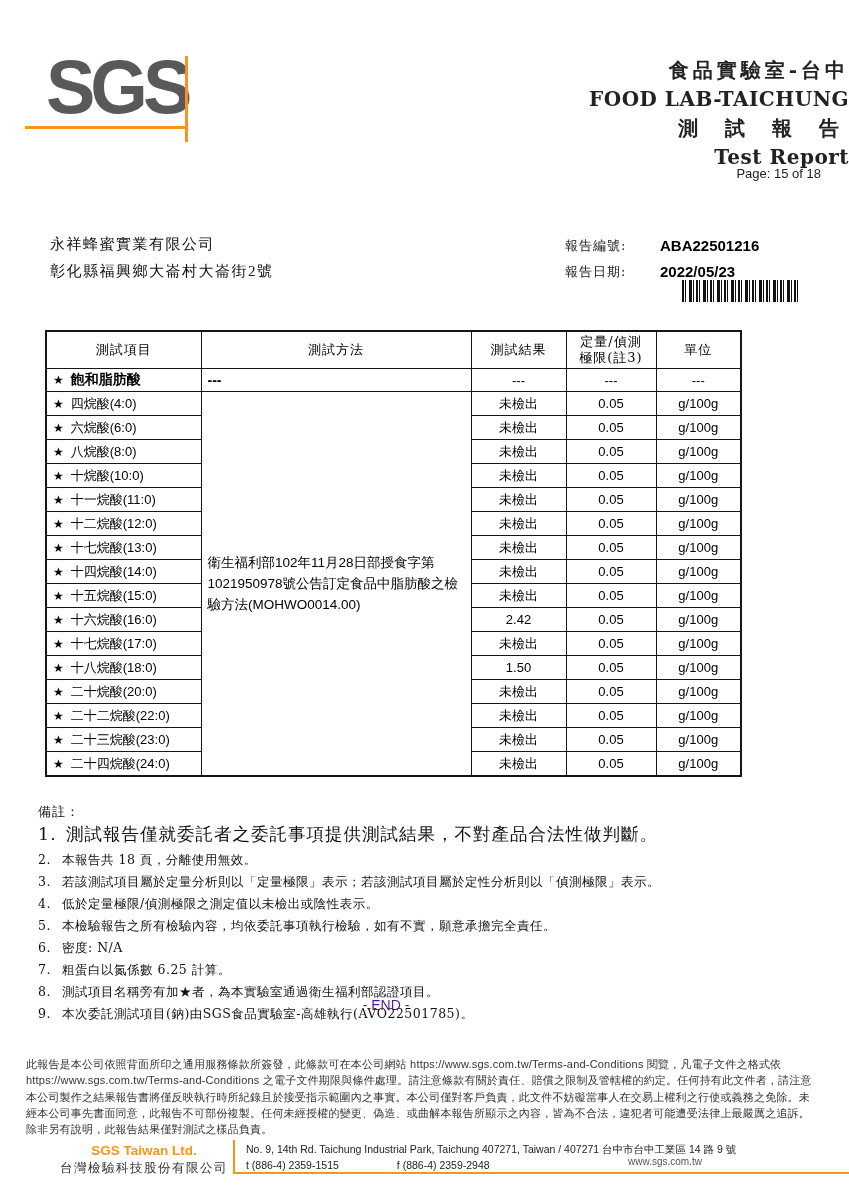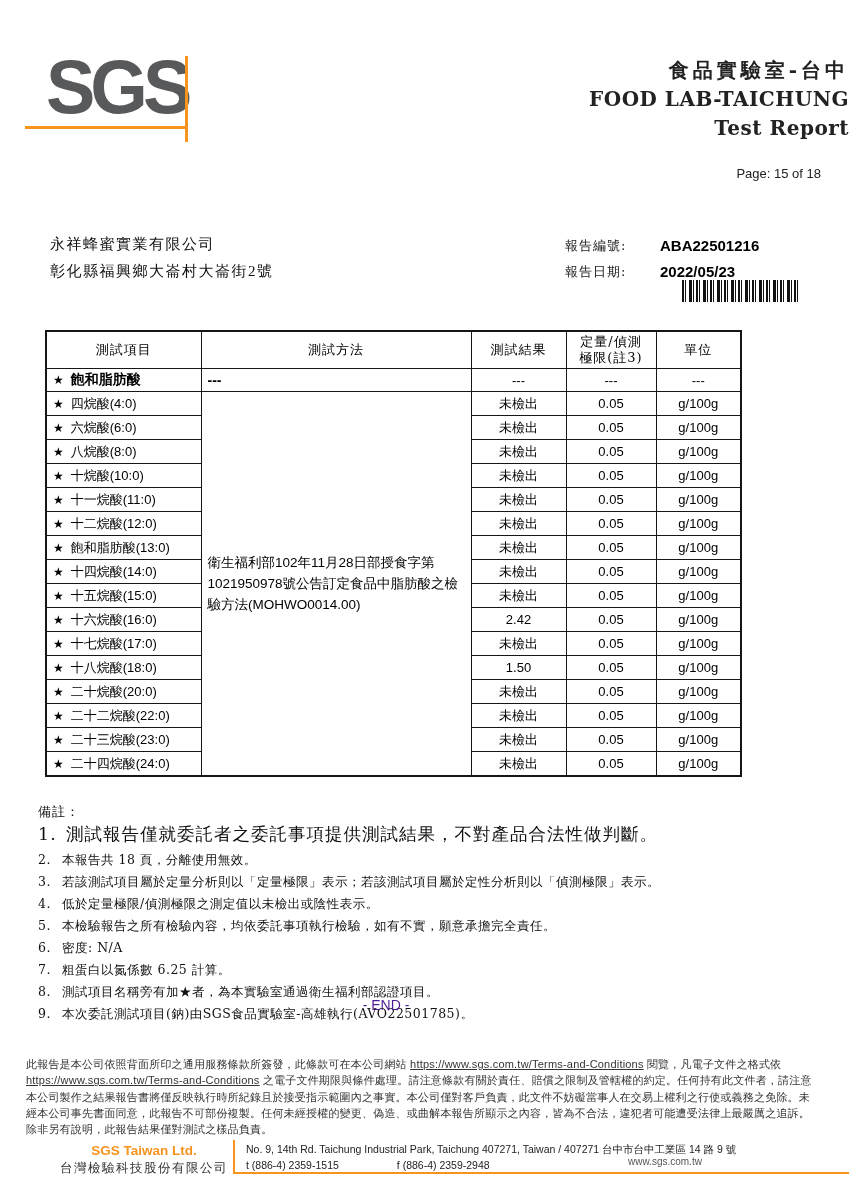--- a/index.html
+++ b/index.html
@@ -72,21 +72,21 @@
   .note{display:flex;font-size:12.5px;line-height:19.5px;margin-top:2.5px;letter-spacing:0.5px;}
   .note .num{flex:none;width:24px;}
   .note.big{font-size:17.5px;line-height:25px;letter-spacing:1px;margin-top:1px;}
   .note.big .num{width:28px;}
   .end-label{position:absolute;left:0;top:997px;width:772px;text-align:center;font-size:14px;color:#4c1d95;}
   
   .legal{
     position:absolute;left:26px;top:1056px;width:800px;
     font-size:11px;line-height:16.3px;color:#333;text-align:justify;letter-spacing:0.2px;
   }
-  .legal .u{text-decoration:underline;}
+  .legal .u{}
   
   .footer-company{position:absolute;left:58px;top:1142px;width:172px;text-align:center;}
   .fc-en{color:var(--accent);font-weight:bold;font-size:13.5px;line-height:17px;}
   .fc-zh{font-family:"DejaVu Serif","Liberation Serif",serif;font-size:12.5px;letter-spacing:1.5px;line-height:18px;color:#333;}
   .footer-vline{position:absolute;left:233px;top:1140px;width:2px;height:33px;background:var(--accent);}
   .footer-hline{position:absolute;left:233px;top:1172px;width:616px;height:2px;background:var(--accent);}
   .footer-address{position:absolute;left:246px;top:1141px;font-size:10.5px;line-height:16px;color:#222;}
   .footer-address .fax{margin-left:58px;}
   .footer-web{position:absolute;left:628px;top:1156px;font-size:10px;color:#555;}
   .footer-member{position:absolute;left:642px;top:1248px;font-size:10px;color:#555;}
@@ -96,20 +96,21 @@
 
 <div class="page">
 
   <div class="logo-text">SGS</div>
   <div class="logo-hline"></div>
   <div class="logo-vline"></div>
 
   <div class="titles">
     <div class="t-zh">食品實驗室-台中</div>
     <div class="t-en">FOOD LAB-TAICHUNG</div>
+    <div class="t-zh sp">測 試 報 告</div>
     <div class="t-en">Test Report</div>
   </div>
 
   <div class="page-num">Page: 15 of 18</div>
 
   <div class="client">
     <div>永祥蜂蜜實業有限公司</div>
     <div>彰化縣福興鄉大崙村大崙街2號</div>
   </div>
 
@@ -183,21 +184,21 @@
           <td class="c">0.05</td>
           <td class="c">g/100g</td>
         </tr>
         <tr>
           <td class="item"><span class="star">★</span><span>十二烷酸(12:0)</span></td>
           <td class="c">未檢出</td>
           <td class="c">0.05</td>
           <td class="c">g/100g</td>
         </tr>
         <tr>
-          <td class="item"><span class="star">★</span><span>飽和脂肪酸(13:0)</span></td>
+          <td class="item"><span class="star">★</span><span>十七烷酸(13:0)</span></td>
           <td class="c">未檢出</td>
           <td class="c">0.05</td>
           <td class="c">g/100g</td>
         </tr>
         <tr>
           <td class="item"><span class="star">★</span><span>十四烷酸(14:0)</span></td>
           <td class="c">未檢出</td>
           <td class="c">0.05</td>
           <td class="c">g/100g</td>
         </tr>

